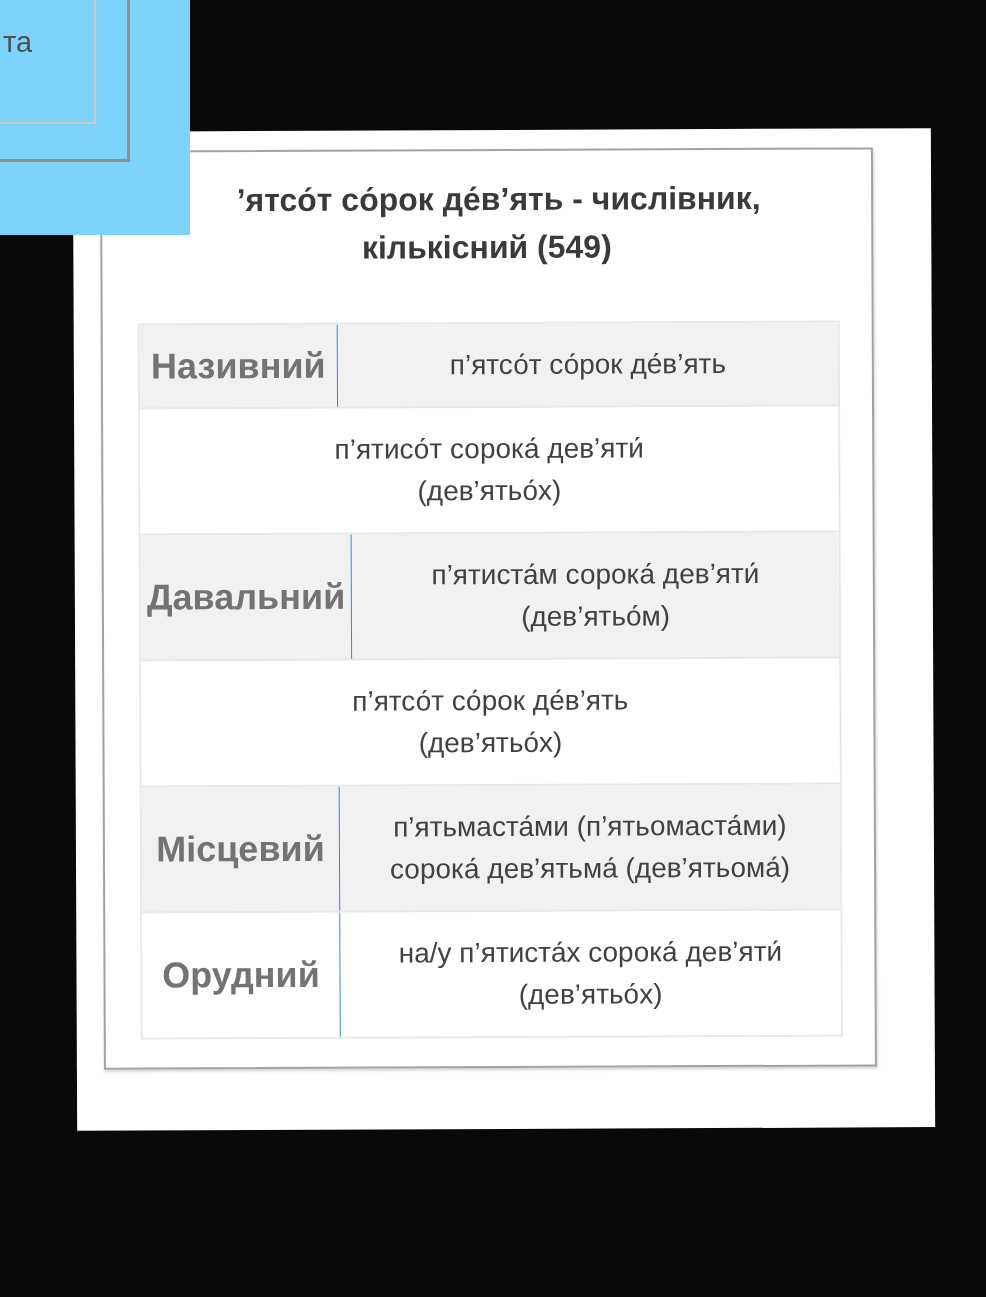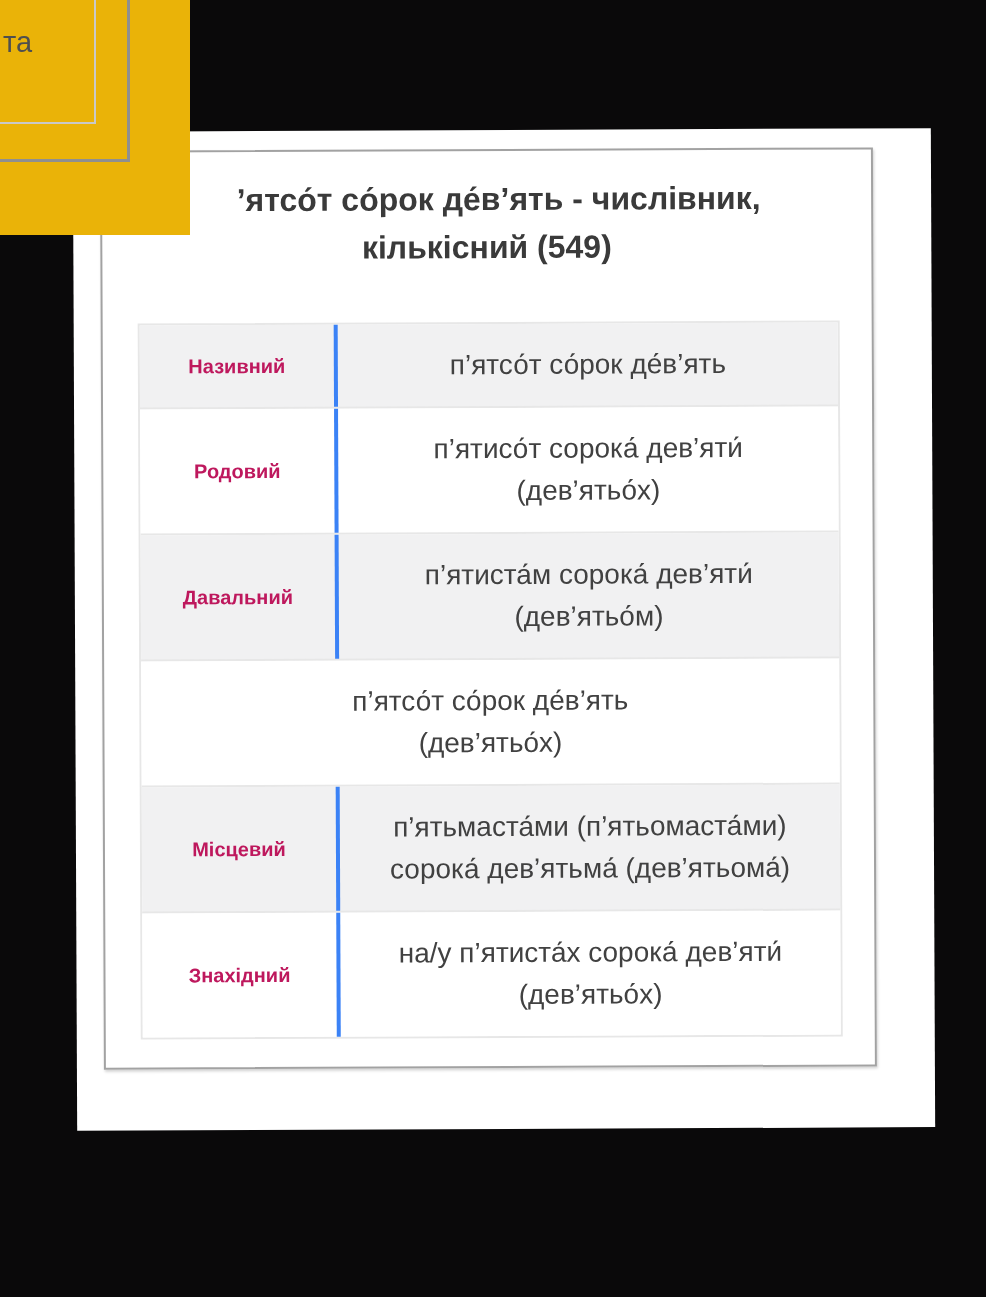--- a/index.html
+++ b/index.html
@@ -46,26 +46,26 @@
     left: 35px; top: 171px;
     width: 702px;
     border: 2px solid #e7e7e7;
     box-sizing: border-box;
   }
   .t-row { display: flex; border-bottom: 2px solid #e7e7e7; background: #ffffff; }
   .t-row:last-child { border-bottom: none; }
   .t-row.alt { background: #f1f1f2; }
   .t-case {
     flex: 0 0 198px;
-    border-right: 4px solid #3b82f6;
+    border-right: 1px solid #3b82f6;
     display: flex; align-items: center; justify-content: center;
     font-weight: bold;
-    font-size: 20px;
+    font-size: 36px;
     line-height: 42px;
-    color: #be185d;
+    color: #737373;
     padding: 20px 6px;
     box-sizing: border-box;
     text-align: center;
   }
   .t-val {
     flex: 1;
     display: flex; align-items: center; justify-content: center;
     text-align: center;
     white-space: pre-line;
     font-size: 28px;
@@ -73,21 +73,21 @@
     color: #414141;
     padding: 20px 10px;
     box-sizing: border-box;
   }
 
   
   .overlay-box {
     position: absolute;
     left: 0; top: 0;
     width: 190px; height: 235px;
-    background: #eab308;
+    background: #7dd3fc;
   }
   .ob-outer {
     position: absolute; left: 0; top: 0;
     width: 127px; height: 159px;
     border-right: 3px solid #8f8f8f;
     border-bottom: 3px solid #8f8f8f;
   }
   .ob-inner {
     position: absolute; left: 0; top: 0;
     width: 94px; height: 122px;
@@ -110,40 +110,39 @@
       <div class="title-line1">’ятсо́т со́рок де́в’ять - числівник,</div>
       <div class="title-line2">кількісний (549)</div>
     </div>
 
     <div class="decl-table">
       <div class="t-row alt">
         <div class="t-case">Називний</div>
         <div class="t-val">п’ятсо́т со́рок де́в’ять</div>
       </div>
       <div class="t-row">
-        <div class="t-case">Родовий</div>
         <div class="t-val">п’ятисо́т сорока́ дев’яти́
 (дев’ятьо́х)</div>
       </div>
       <div class="t-row alt">
         <div class="t-case">Давальний</div>
         <div class="t-val">п’ятиста́м сорока́ дев’яти́
 (дев’ятьо́м)</div>
       </div>
       <div class="t-row">
         <div class="t-val">п’ятсо́т со́рок де́в’ять
 (дев’ятьо́х)</div>
       </div>
       <div class="t-row alt">
         <div class="t-case">Місцевий</div>
         <div class="t-val">п’ятьмаста́ми (п’ятьомаста́ми)
 сорока́ дев’ятьма́ (дев’ятьома́)</div>
       </div>
       <div class="t-row">
-        <div class="t-case">Знахідний</div>
+        <div class="t-case">Орудний</div>
         <div class="t-val">на/у п’ятиста́х сорока́ дев’яти́
 (дев’ятьо́х)</div>
       </div>
     </div>
 
   </div>
 </div>
 
 <div class="overlay-box">
   <div class="ob-outer"></div>

